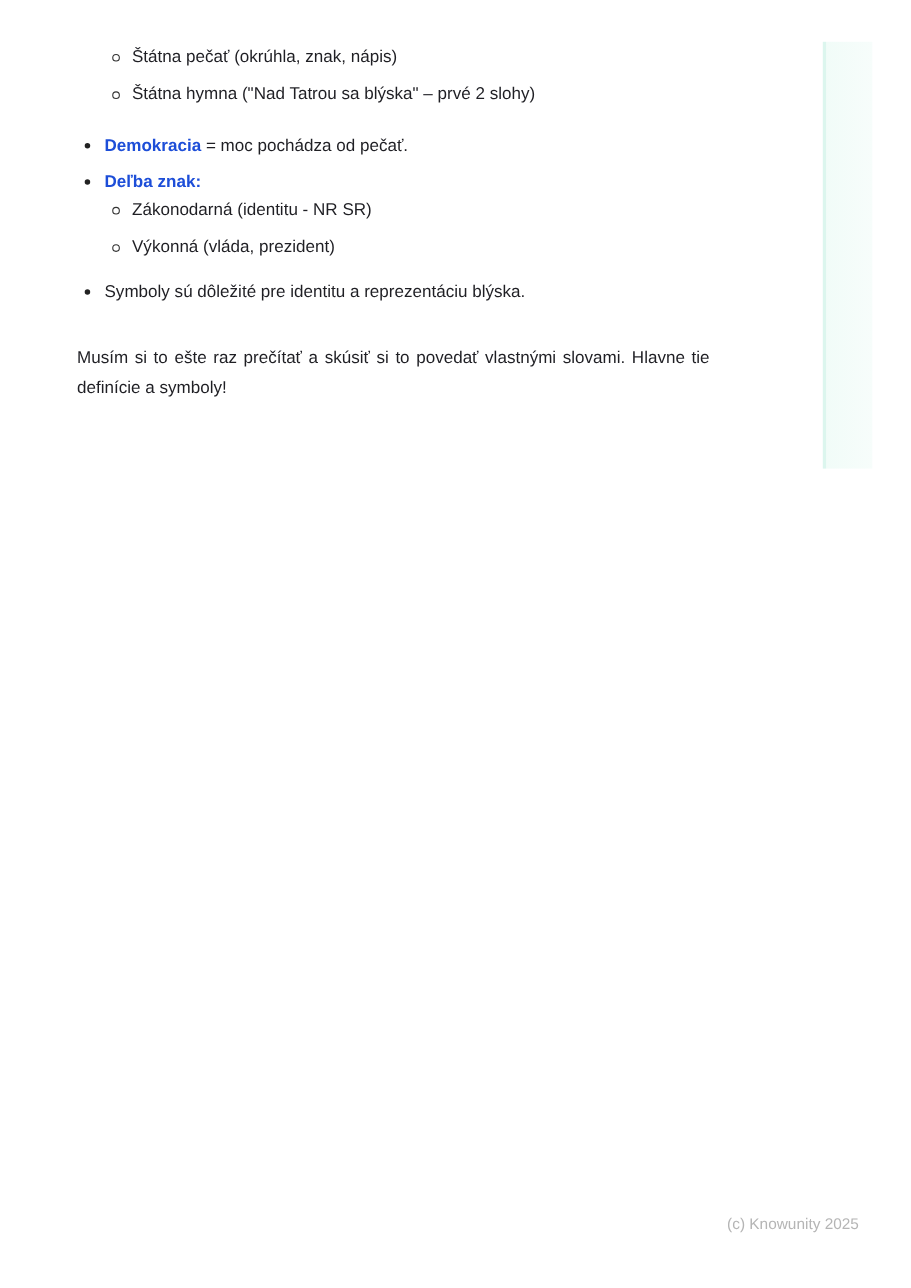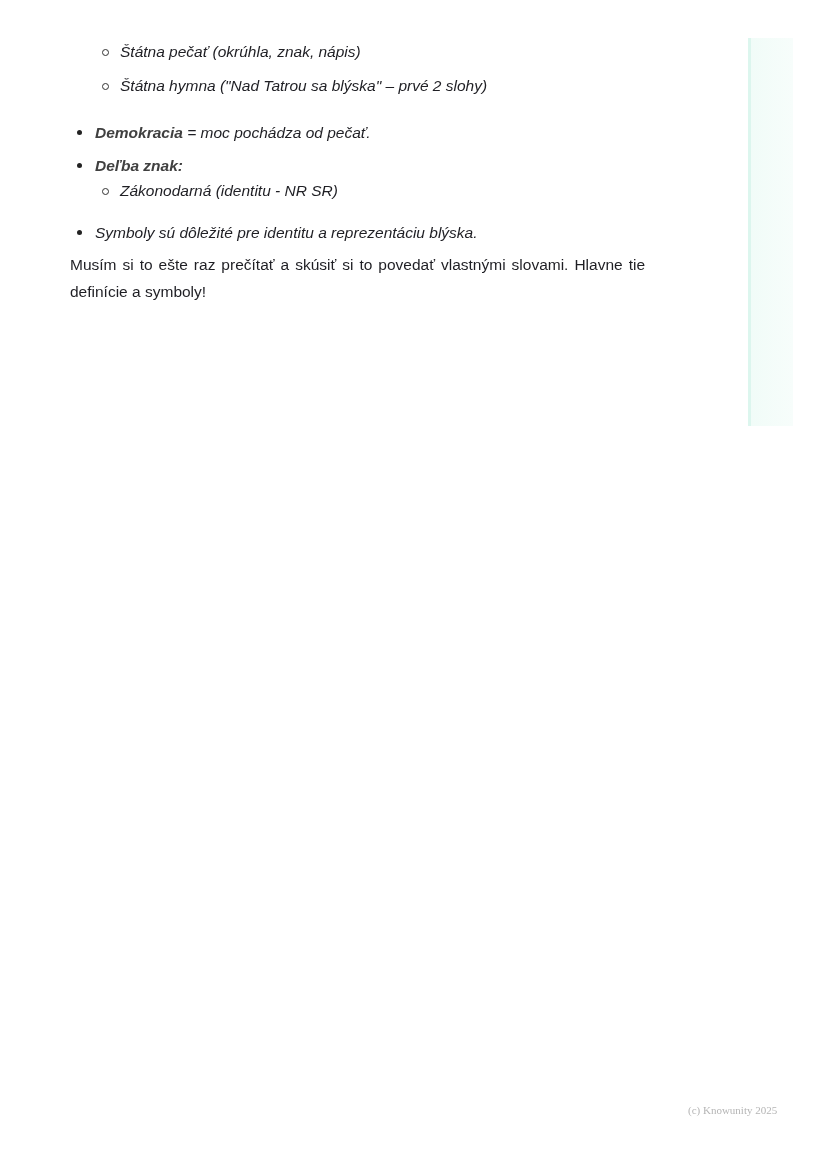--- a/index.html
+++ b/index.html
@@ -2,62 +2,63 @@
 <html><head>
 <meta charset="utf-8">
 <style>
   html, body { margin: 0; padding: 0; background: #ffffff; }
   body {
     width: 828px; height: 1171px; position: relative; overflow: hidden;
     font-family: "Liberation Sans", "DejaVu Sans", sans-serif;
     color: #1f1f24;
   }
   .content { position: absolute; left: 70px; top: 38px; width: 575px; font-size: 15.5px; }
-  ul { margin: 0; padding: 0; list-style: none; font-style: italic; }
+  ul { margin: 0; padding: 0; list-style: none; }
   .sub li { position: relative; padding-left: 50px; height: 33.5px; line-height: 28px; }
   .sub li::before {
     content: ""; position: absolute; left: 32px; top: 11px;
     width: 5px; height: 5px; border: 1.2px solid #333; border-radius: 50%;
   }
   .top > li { position: relative; padding-left: 25px; line-height: 28px; }
   .top > li::before {
     content: ""; position: absolute; left: 7px; top: 11px;
     width: 5px; height: 5px; background: #222; border-radius: 50%;
   }
   .top > li .sub li { padding-left: 25px; }
   .top > li .sub li::before { left: 7px; }
-  b { font-weight: bold; color: #404040; }
+  b { font-weight: bold; color: #1d4ed8; }
   .gap { height: 14px; }
-  p.note { margin: 4px 0 0 0; line-height: 27px; text-align: justify; }
+  p.note { margin: 32px 0 0 0; line-height: 27px; text-align: justify; }
   .side-panel {
     position: absolute; left: 748px; top: 38px; width: 42px; height: 388px;
     background: linear-gradient(to right, #f1fcf8, #f7fdfb);
     border-left: 3px solid #dcf6ee;
   }
   .footer {
-    position: absolute; left: 688px; top: 1104px; font-size: 11px; color: #b5b5b5; font-family: Liberation Serif, serif;
+    position: absolute; left: 661px; top: 1104px; font-size: 14px; color: #b5b5b5;
   }
 </style>
 </head>
 <body>
 
 <div class="content">
   <ul class="sub">
     <li><span>Štátna pečať (okrúhla, znak, nápis)</span></li>
     <li><span>Štátna hymna ("Nad Tatrou sa blýska" – prvé 2 slohy)</span></li>
   </ul>
   <div class="gap"></div>
   <ul class="top">
     <li style="height:33px;">
       <b>Demokracia</b><span> = moc pochádza od pečať.</span>
     </li>
     <li>
       <b>Deľba znak:</b>
       <ul class="sub" style="margin-top:-3px;">
         <li><span>Zákonodarná (identitu - NR SR)</span></li>
+        <li><span>Výkonná (vláda, prezident)</span></li>
       </ul>
     </li>
     <li style="margin-top:8px;">
       <span>Symboly sú dôležité pre identitu a reprezentáciu blýska.</span>
     </li>
   </ul>
   <p class="note">Musím si to ešte raz prečítať a skúsiť si to povedať vlastnými slovami. Hlavne tie definície a symboly!</p>
 </div>
 
 <div class="side-panel"></div>

